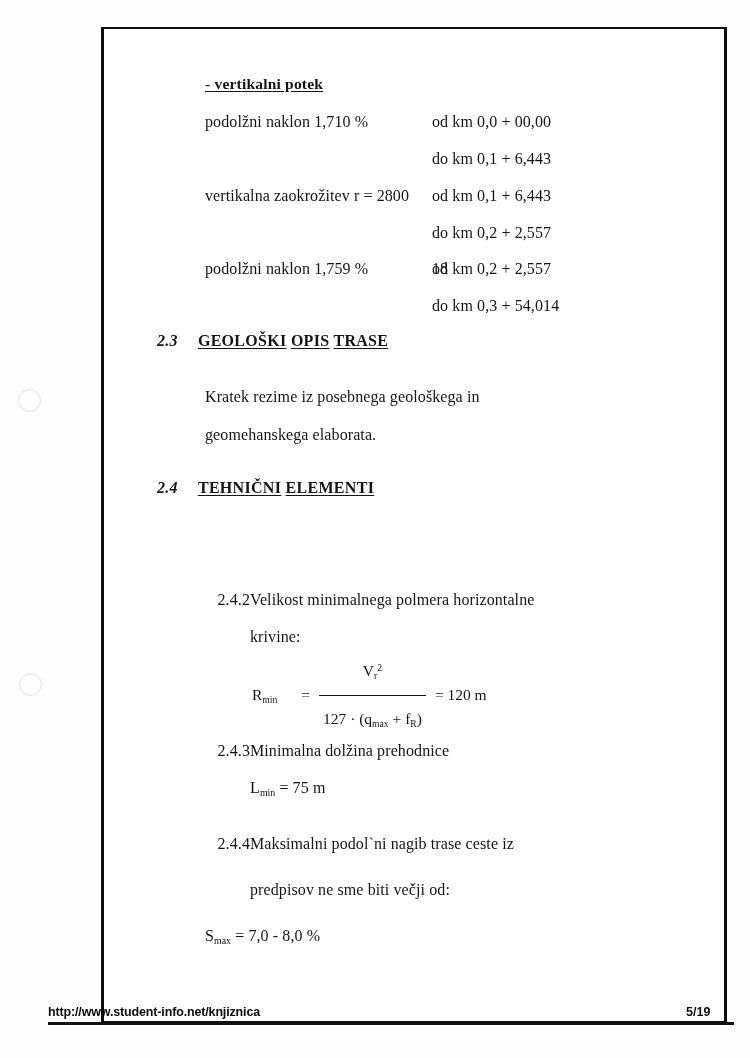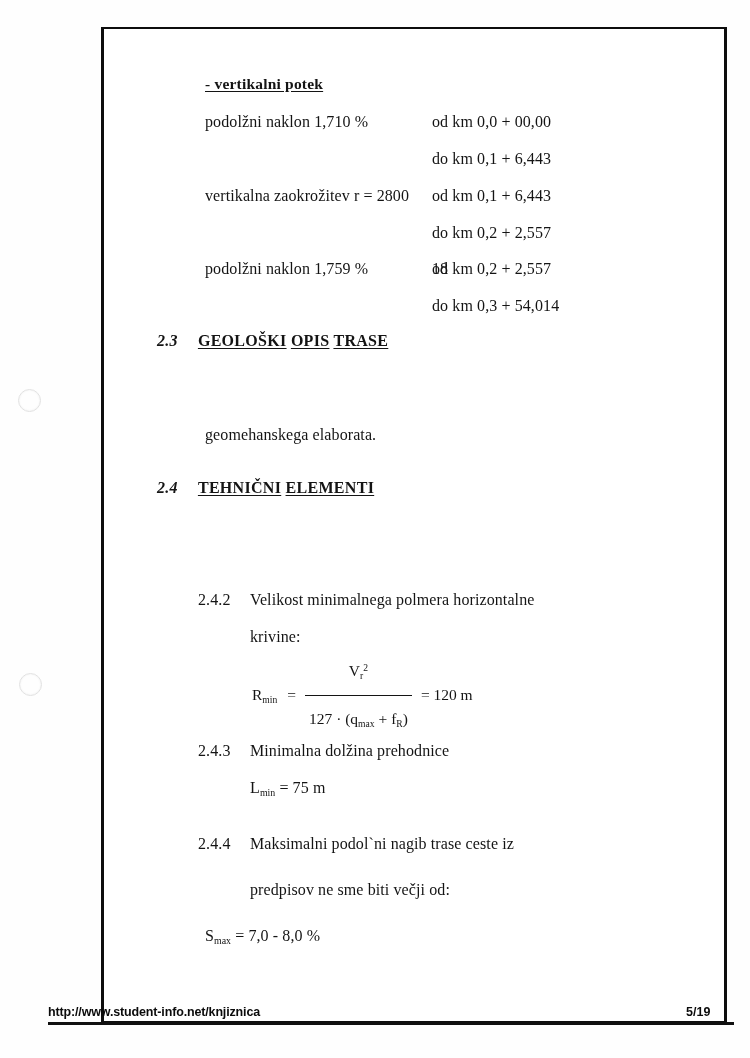--- a/index.html
+++ b/index.html
@@ -50,20 +50,21 @@
     background: #ffffff;
   }
 
   
   .content {
     position: absolute;
     left: 0;
     top: 0;
     width: 750px;
     height: 957px;
+    text-align: right;
   }
 
   .line {
     position: absolute;
     white-space: nowrap;
     font-size: 16px;
     line-height: 1;
     letter-spacing: 0.1px;
   }
 
@@ -101,21 +102,21 @@
   
   .formula {
     position: absolute;
     left: 252px;
     top: 662px;
     display: flex;
     align-items: center;
     font-size: 15.5px;
     white-space: nowrap;
   }
-  .formula .lhs { margin-right: 4px; }
+  .formula .lhs { margin-right: 18px; }
   .formula .eq { margin: 0 6px; }
   .frac {
     display: inline-flex;
     flex-direction: column;
     align-items: center;
     vertical-align: middle;
     margin: 0 3px;
     gap: 13px;
   }
   .frac .numer {
@@ -190,20 +191,21 @@
   <div class="line" style="left:205px; top:261px;">podolžni naklon 1,759 %</div>
   <div class="line" style="left:432px; top:261px;">18</div>
   <div class="line" style="left:432px; top:261px;">od km 0,2 + 2,557</div>
 
   <div class="line" style="left:432px; top:298px;">do km 0,3 + 54,014</div>
 
   <div class="line section-heading" style="left:157px; top:333px;">
     <span class="num">2.3</span><span class="uline">GEOLOŠKI</span> <span class="uline">OPIS</span> <span class="uline">TRASE</span>
   </div>
 
+  <div class="line" style="left:205px; top:389px;">Kratek rezime iz posebnega geološkega in</div>
   <div class="line" style="left:205px; top:427px;">geomehanskega elaborata.</div>
 
   <div class="line section-heading" style="left:157px; top:480px;">
     <span class="num">2.4</span><span class="uline">TEHNIČNI</span> <span class="uline">ELEMENTI</span>
   </div>
 
 
   <div class="line" style="left:198px; top:592px;">
     <span class="num-col">2.4.2</span><span>Velikost minimalnega polmera horizontalne</span>
   </div>

